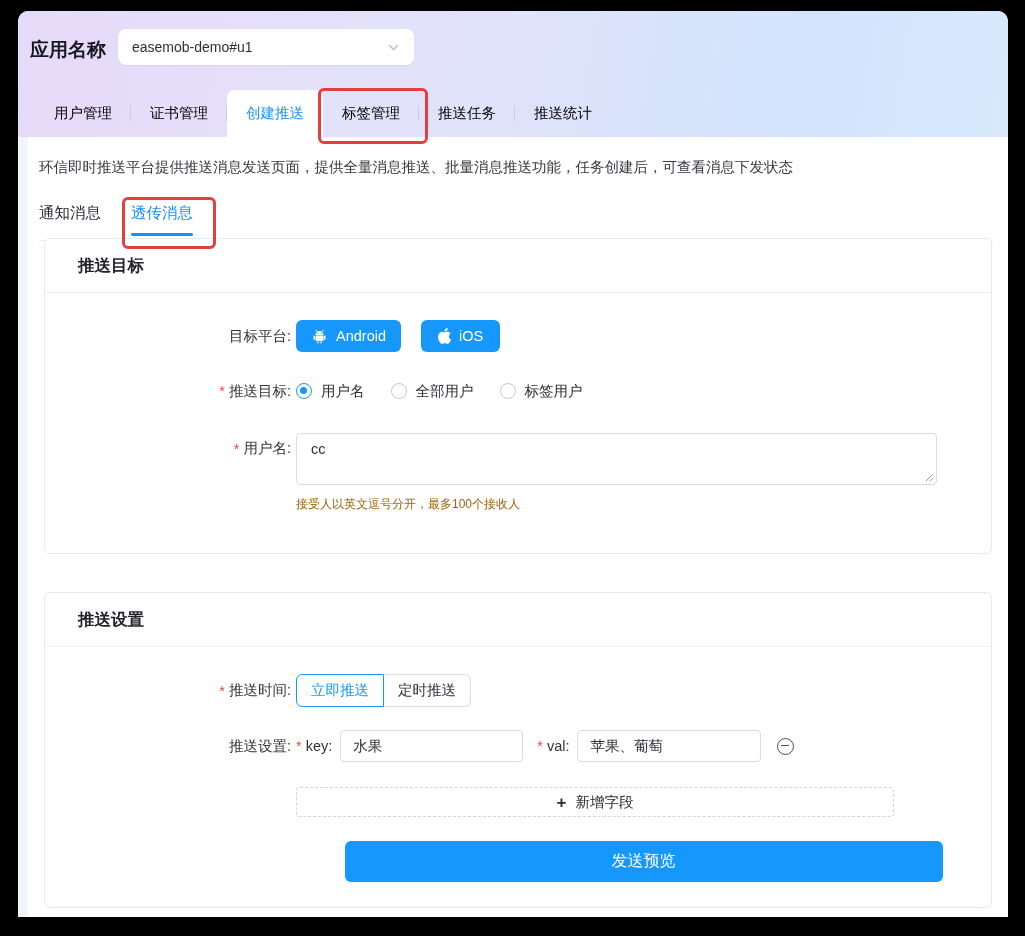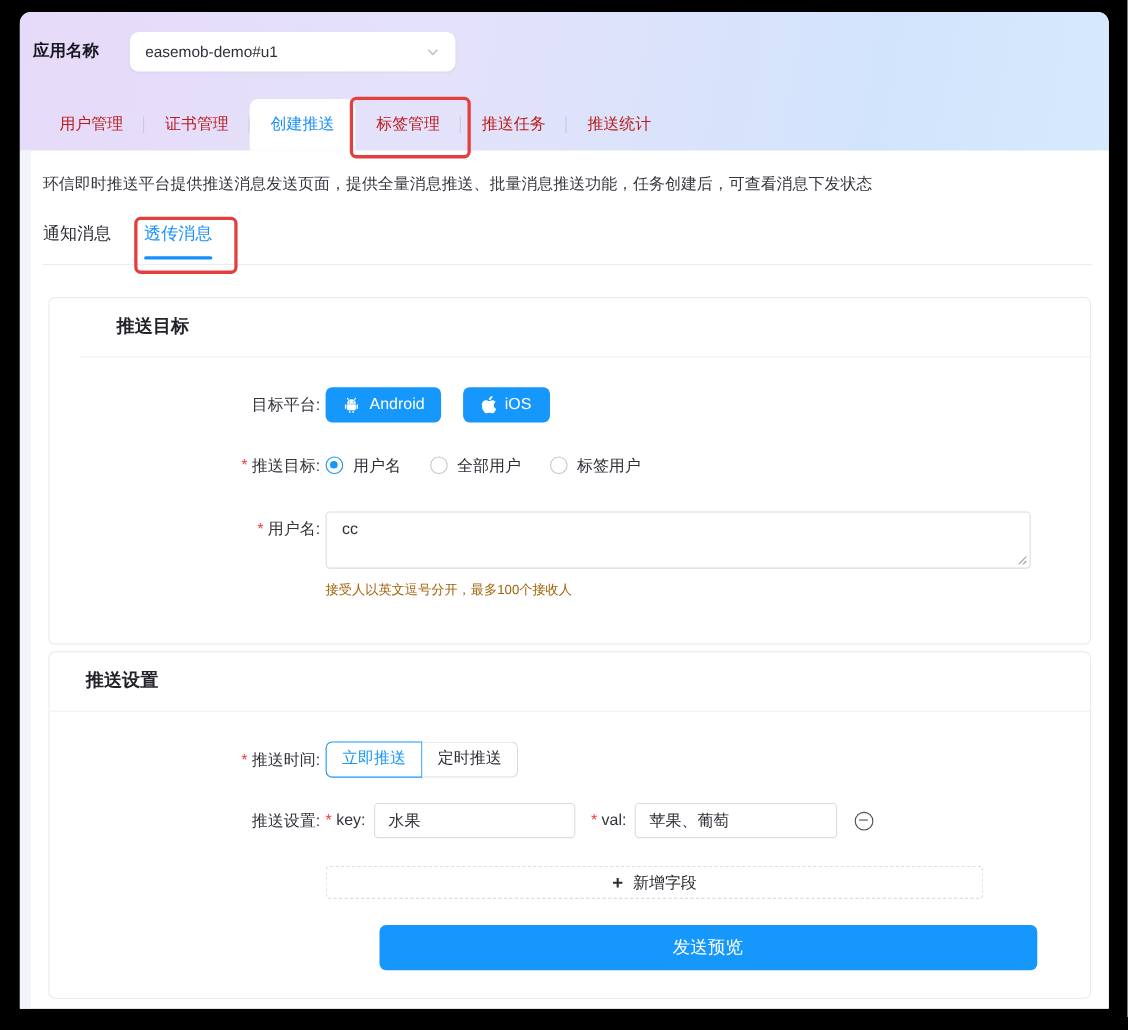--- a/index.html
+++ b/index.html
@@ -11,45 +11,45 @@
   .page {
     position:absolute; left:18px; top:11px; width:990px; height:906px;
     background:#fff; border-radius:10px 10px 0 0; overflow:hidden;
   }
   
   .header-bg {
     position:absolute; left:0; top:0; width:100%; height:126px;
     background:linear-gradient(100deg,#e6daf9 0%,#e4e2fa 38%,#d2e4fc 78%,#d7e9fd 100%);
     border-radius:10px 10px 0 0;
   }
-  .app-label { position:absolute; left:12px; top:26px; font-size:15px; font-weight:bold; color:#17171f; }
+  .app-label { position:absolute; left:12px; top:26px; font-size:19px; font-weight:bold; color:#17171f; }
   .app-select {
     position:absolute; left:100px; top:18px; width:296px; height:36px; box-sizing:border-box;
     background:#fff; border-radius:8px; display:flex; align-items:center; padding:0 14px;
     font-size:14px; color:#2f2f38; box-shadow:0 1px 2px rgba(100,80,160,.07);
   }
   .app-select .sel-text { flex:1; }
   
   .tabbar { position:absolute; left:17px; top:79px; height:47px; display:flex; }
-  .tab { width:96px; line-height:47px; text-align:center; font-size:14.5px; color:#b91c1c; position:relative; cursor:pointer; }
+  .tab { width:96px; line-height:47px; text-align:center; font-size:14.5px; color:#000000; position:relative; cursor:pointer; }
   .tab.d::after { content:""; position:absolute; right:0; top:16px; width:1px; height:15px; background:#c9cada; }
   .tab.active { background:#fff; border-radius:8px 8px 0 0; color:#1890fa; }
   
   .content-bg { position:absolute; left:0; top:126px; right:0; bottom:0; background:#fff; }
   .left-gutter { position:absolute; left:0; top:126px; bottom:0; width:10px; background:#f2f4f9; }
   .intro { position:absolute; left:21px; top:147px; font-size:14.5px; color:#36363f; }
   .subtabs { position:absolute; left:21px; top:192px; display:flex; gap:30px; }
   .subtab { font-size:15.5px; line-height:20px; color:#2b2b34; padding-bottom:13px; position:relative; cursor:pointer; }
   .subtab.active { color:#1890fa; }
   .subtab.active .ink { position:absolute; left:0; right:0; bottom:0; height:3px; background:#1890fa; border-radius:2px; }
   .subtab-divider { position:absolute; left:21px; top:229px; width:954px; height:1px; background:#ebecf2; }
   
   .card { position:absolute; left:26px; width:948px; height:316px; box-sizing:border-box;
           border:1px solid #e6e9f0; border-radius:6px; background:#fff; }
-  .card1 { top:259px;padding-left:28px; }
+  .card1 { top:227px; }
   .card2 { top:581px; }
   .card-header { height:53px; line-height:53px; padding-left:33px; border-bottom:1px solid #eef0f5;
                  font-size:16.5px; font-weight:bold; color:#22222a; }
   .row { position:absolute; left:0; right:0; display:flex; align-items:center; }
   .label-col { flex:0 0 246px; display:flex; justify-content:flex-end; align-items:center; gap:4px;
                font-size:14.5px; color:#33333c; }
   .req { color:#f04646; }
   .row-content { display:flex; align-items:center; margin-left:5px; }
   
   .row-platform { top:81px; height:32px; }

